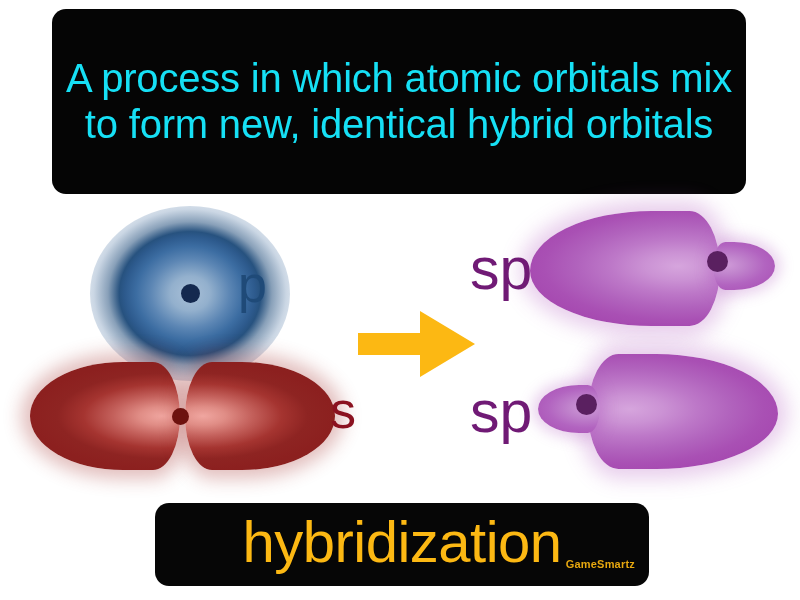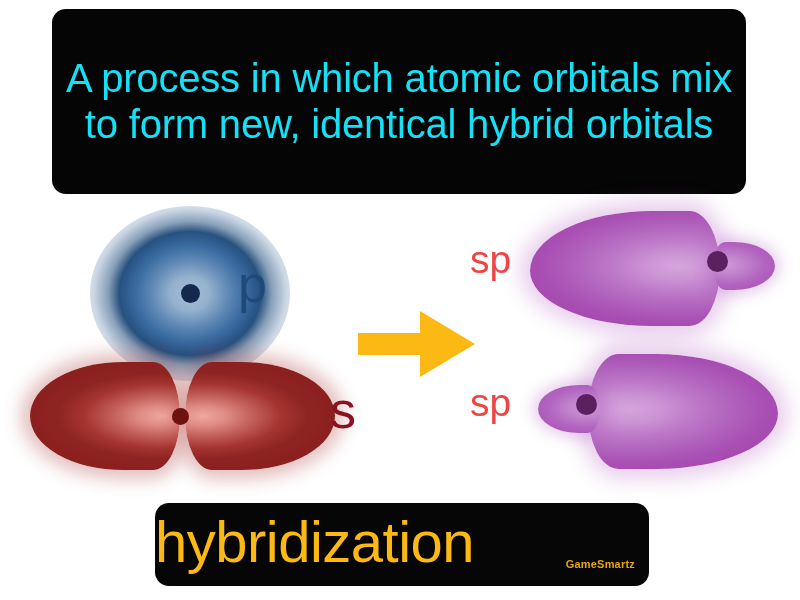--- a/index.html
+++ b/index.html
@@ -180,22 +180,22 @@
   }
   .sp-nucleus {
     position: absolute;
     width: 21px;
     height: 21px;
     border-radius: 50%;
     background: #5a2060;
   }
   .sp-label {
     position: absolute;
-    font-size: 39px;
-    color: #ef4444;
+    font-size: 59px;
+    color: #701a75;
     line-height: 1;
   }
 
   
   #sp-top-big {
     left: 52px;
     border-radius: 64% 16% 16% 64% / 52% 50% 50% 48%;
     background: radial-gradient(ellipse at 78% 48%,
         #d6a5dd 0%, #cb92d4 16%, #bd78c8 32%,
         #b163bd 48%, #a950b4 64%, #a445ae 82%, #a03faa 100%);
@@ -234,20 +234,21 @@
     width: 494px;
     height: 83px;
     background: #060606;
     border-radius: 14px;
   }
   #title-text {
     position: absolute;
     left: 0;
     right: 0;
     top: 7px;
+    text-align: center;
     color: #fcb813;
     font-size: 58px;
     line-height: 1.12;
     letter-spacing: -0.5px;
   }
   #watermark {
     position: absolute;
     right: 14px;
     bottom: 16px;
     color: #e6a70f;

